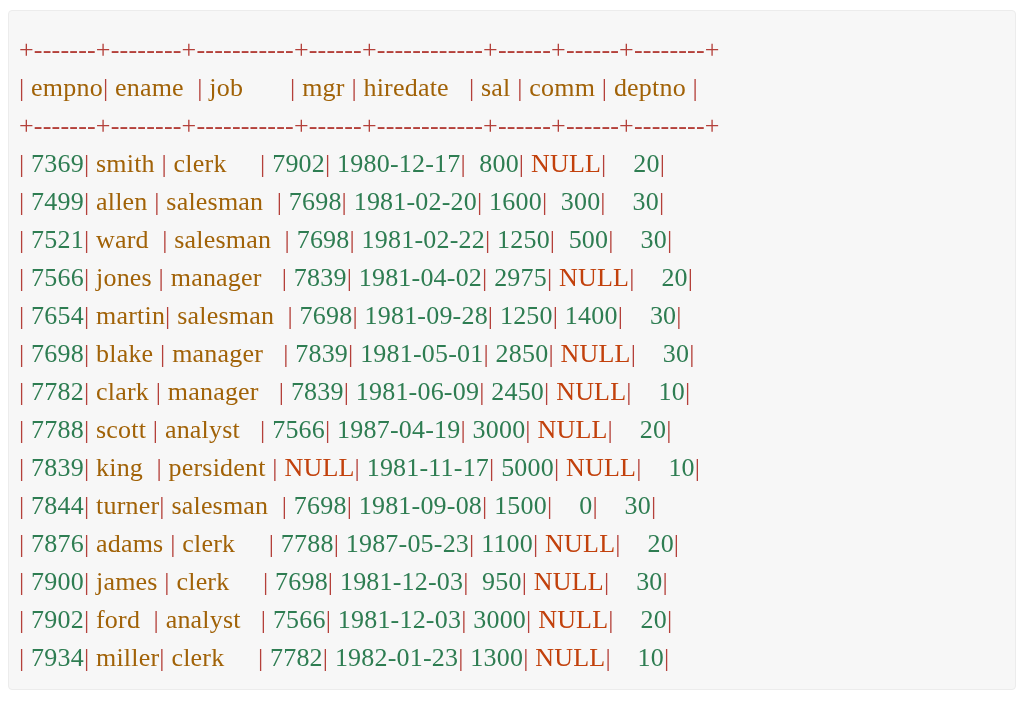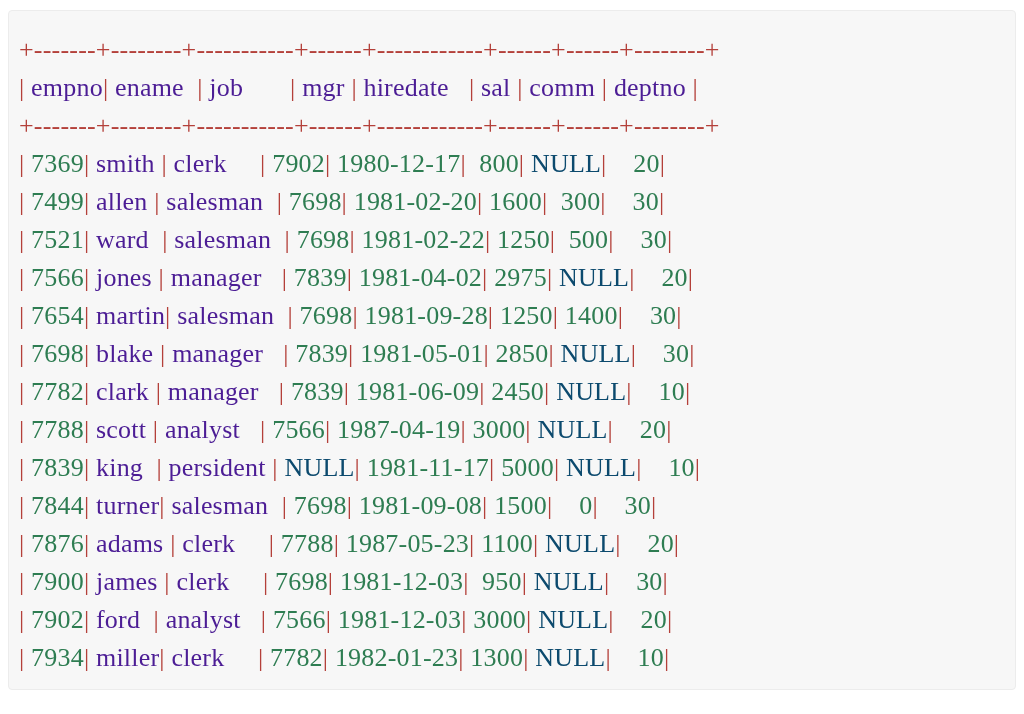--- a/index.html
+++ b/index.html
@@ -41,22 +41,22 @@
   }
 
   .row {
     white-space: pre;
     height: 38px;
   }
 
   
   .rule      { color: #b4403a; }   
   .pipe      { color: #b4403a; }   
-  .label     { color: #4c1d95; }   
+  .label     { color: #a16207; }   
   .num       { color: #2e7d52; }   
-  .null      { color: #0c4a6e; }   
+  .null      { color: #c2410c; }   
 </style>
 </head>
 <body>
 
 <div id="console-panel">
   <div id="result-table"><div class="row"><span class="rule">+-------+--------+-----------+------+------------+------+------+--------+</span></div><div class="row"><span class="pipe">|</span><span class="label"> empno</span><span class="pipe">|</span><span class="label"> ename  </span><span class="pipe">|</span><span class="label"> job       </span><span class="pipe">|</span><span class="label"> mgr </span><span class="pipe">|</span><span class="label"> hiredate   </span><span class="pipe">|</span><span class="label"> sal </span><span class="pipe">|</span><span class="label"> comm </span><span class="pipe">|</span><span class="label"> deptno </span><span class="pipe">|</span></div><div class="row"><span class="rule">+-------+--------+-----------+------+------------+------+------+--------+</span></div><div class="row"><span class="pipe">|</span><span class="num"> 7369</span><span class="pipe">|</span><span class="label"> smith </span><span class="pipe">|</span><span class="label"> clerk     </span><span class="pipe">|</span><span class="num"> 7902</span><span class="pipe">|</span><span class="num"> 1980-12-17</span><span class="pipe">|</span><span class="num">  800</span><span class="pipe">|</span><span class="null"> NULL</span><span class="pipe">|</span><span class="num">    20</span><span class="pipe">|</span></div><div class="row"><span class="pipe">|</span><span class="num"> 7499</span><span class="pipe">|</span><span class="label"> allen </span><span class="pipe">|</span><span class="label"> salesman  </span><span class="pipe">|</span><span class="num"> 7698</span><span class="pipe">|</span><span class="num"> 1981-02-20</span><span class="pipe">|</span><span class="num"> 1600</span><span class="pipe">|</span><span class="num">  300</span><span class="pipe">|</span><span class="num">    30</span><span class="pipe">|</span></div><div class="row"><span class="pipe">|</span><span class="num"> 7521</span><span class="pipe">|</span><span class="label"> ward  </span><span class="pipe">|</span><span class="label"> salesman  </span><span class="pipe">|</span><span class="num"> 7698</span><span class="pipe">|</span><span class="num"> 1981-02-22</span><span class="pipe">|</span><span class="num"> 1250</span><span class="pipe">|</span><span class="num">  500</span><span class="pipe">|</span><span class="num">    30</span><span class="pipe">|</span></div><div class="row"><span class="pipe">|</span><span class="num"> 7566</span><span class="pipe">|</span><span class="label"> jones </span><span class="pipe">|</span><span class="label"> manager   </span><span class="pipe">|</span><span class="num"> 7839</span><span class="pipe">|</span><span class="num"> 1981-04-02</span><span class="pipe">|</span><span class="num"> 2975</span><span class="pipe">|</span><span class="null"> NULL</span><span class="pipe">|</span><span class="num">    20</span><span class="pipe">|</span></div><div class="row"><span class="pipe">|</span><span class="num"> 7654</span><span class="pipe">|</span><span class="label"> martin</span><span class="pipe">|</span><span class="label"> salesman  </span><span class="pipe">|</span><span class="num"> 7698</span><span class="pipe">|</span><span class="num"> 1981-09-28</span><span class="pipe">|</span><span class="num"> 1250</span><span class="pipe">|</span><span class="num"> 1400</span><span class="pipe">|</span><span class="num">    30</span><span class="pipe">|</span></div><div class="row"><span class="pipe">|</span><span class="num"> 7698</span><span class="pipe">|</span><span class="label"> blake </span><span class="pipe">|</span><span class="label"> manager   </span><span class="pipe">|</span><span class="num"> 7839</span><span class="pipe">|</span><span class="num"> 1981-05-01</span><span class="pipe">|</span><span class="num"> 2850</span><span class="pipe">|</span><span class="null"> NULL</span><span class="pipe">|</span><span class="num">    30</span><span class="pipe">|</span></div><div class="row"><span class="pipe">|</span><span class="num"> 7782</span><span class="pipe">|</span><span class="label"> clark </span><span class="pipe">|</span><span class="label"> manager   </span><span class="pipe">|</span><span class="num"> 7839</span><span class="pipe">|</span><span class="num"> 1981-06-09</span><span class="pipe">|</span><span class="num"> 2450</span><span class="pipe">|</span><span class="null"> NULL</span><span class="pipe">|</span><span class="num">    10</span><span class="pipe">|</span></div><div class="row"><span class="pipe">|</span><span class="num"> 7788</span><span class="pipe">|</span><span class="label"> scott </span><span class="pipe">|</span><span class="label"> analyst   </span><span class="pipe">|</span><span class="num"> 7566</span><span class="pipe">|</span><span class="num"> 1987-04-19</span><span class="pipe">|</span><span class="num"> 3000</span><span class="pipe">|</span><span class="null"> NULL</span><span class="pipe">|</span><span class="num">    20</span><span class="pipe">|</span></div><div class="row"><span class="pipe">|</span><span class="num"> 7839</span><span class="pipe">|</span><span class="label"> king  </span><span class="pipe">|</span><span class="label"> persident </span><span class="pipe">|</span><span class="null"> NULL</span><span class="pipe">|</span><span class="num"> 1981-11-17</span><span class="pipe">|</span><span class="num"> 5000</span><span class="pipe">|</span><span class="null"> NULL</span><span class="pipe">|</span><span class="num">    10</span><span class="pipe">|</span></div><div class="row"><span class="pipe">|</span><span class="num"> 7844</span><span class="pipe">|</span><span class="label"> turner</span><span class="pipe">|</span><span class="label"> salesman  </span><span class="pipe">|</span><span class="num"> 7698</span><span class="pipe">|</span><span class="num"> 1981-09-08</span><span class="pipe">|</span><span class="num"> 1500</span><span class="pipe">|</span><span class="num">    0</span><span class="pipe">|</span><span class="num">    30</span><span class="pipe">|</span></div><div class="row"><span class="pipe">|</span><span class="num"> 7876</span><span class="pipe">|</span><span class="label"> adams </span><span class="pipe">|</span><span class="label"> clerk     </span><span class="pipe">|</span><span class="num"> 7788</span><span class="pipe">|</span><span class="num"> 1987-05-23</span><span class="pipe">|</span><span class="num"> 1100</span><span class="pipe">|</span><span class="null"> NULL</span><span class="pipe">|</span><span class="num">    20</span><span class="pipe">|</span></div><div class="row"><span class="pipe">|</span><span class="num"> 7900</span><span class="pipe">|</span><span class="label"> james </span><span class="pipe">|</span><span class="label"> clerk     </span><span class="pipe">|</span><span class="num"> 7698</span><span class="pipe">|</span><span class="num"> 1981-12-03</span><span class="pipe">|</span><span class="num">  950</span><span class="pipe">|</span><span class="null"> NULL</span><span class="pipe">|</span><span class="num">    30</span><span class="pipe">|</span></div><div class="row"><span class="pipe">|</span><span class="num"> 7902</span><span class="pipe">|</span><span class="label"> ford  </span><span class="pipe">|</span><span class="label"> analyst   </span><span class="pipe">|</span><span class="num"> 7566</span><span class="pipe">|</span><span class="num"> 1981-12-03</span><span class="pipe">|</span><span class="num"> 3000</span><span class="pipe">|</span><span class="null"> NULL</span><span class="pipe">|</span><span class="num">    20</span><span class="pipe">|</span></div><div class="row"><span class="pipe">|</span><span class="num"> 7934</span><span class="pipe">|</span><span class="label"> miller</span><span class="pipe">|</span><span class="label"> clerk     </span><span class="pipe">|</span><span class="num"> 7782</span><span class="pipe">|</span><span class="num"> 1982-01-23</span><span class="pipe">|</span><span class="num"> 1300</span><span class="pipe">|</span><span class="null"> NULL</span><span class="pipe">|</span><span class="num">    10</span><span class="pipe">|</span></div><div class="row"><span class="rule">+-------+--------+-----------+------+------------+------+------+--------+</span></div></div>
 </div>
 
 </body></html>

